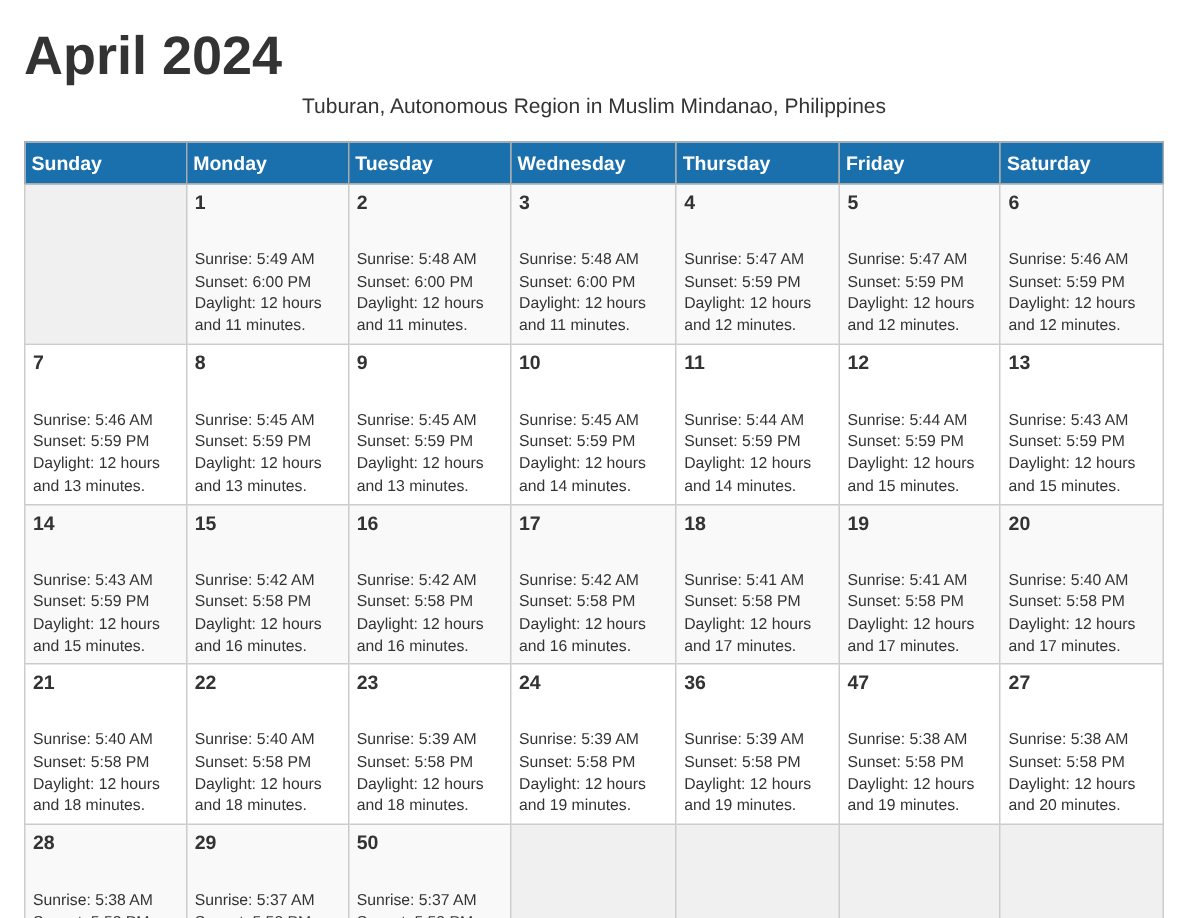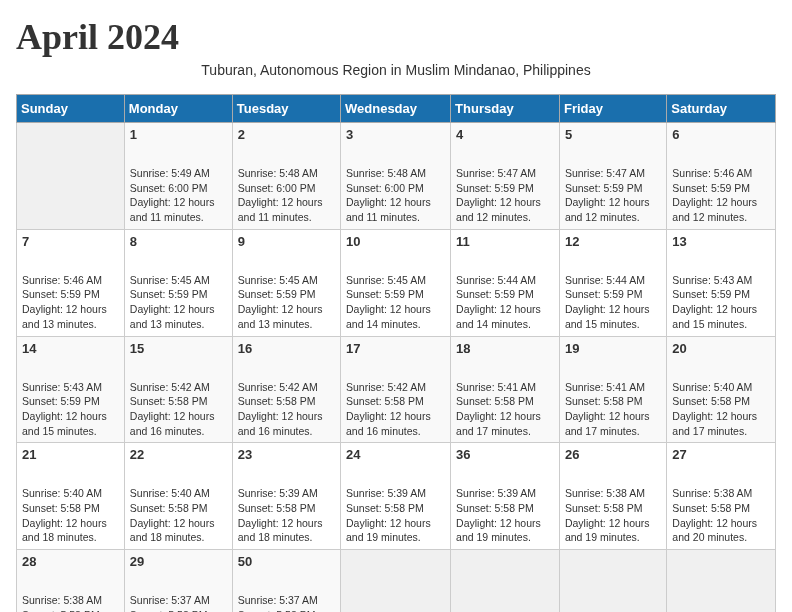--- a/index.html
+++ b/index.html
@@ -24,21 +24,20 @@
     .logo-line {
       display: flex;
       align-items: center;
       gap: 2px;
     }
     .month-title {
       font-size: 36px;
       font-weight: bold;
       color: #333;
       text-align: right;
-      font-family: Liberation Serif, serif;
     }
     .subtitle {
       text-align: center;
       font-size: 14px;
       color: #333;
       margin-bottom: 16px;
     }
     table {
       width: 100%;
       border-collapse: collapse;
@@ -279,21 +278,21 @@
 and 19 minutes.</div>
         </td>
         <td>
           <span class="day-number">36</span>
           <div class="day-info" style="white-space: pre-line;">Sunrise: 5:39 AM
 Sunset: 5:58 PM
 Daylight: 12 hours
 and 19 minutes.</div>
         </td>
         <td>
-          <span class="day-number">26</span>
+          <span class="day-number">47</span>
           <div class="day-info" style="white-space: pre-line;">Sunrise: 5:38 AM
 Sunset: 5:58 PM
 Daylight: 12 hours
 and 19 minutes.</div>
         </td>
         <td>
           <span class="day-number">27</span>
           <div class="day-info" style="white-space: pre-line;">Sunrise: 5:38 AM
 Sunset: 5:58 PM
 Daylight: 12 hours

